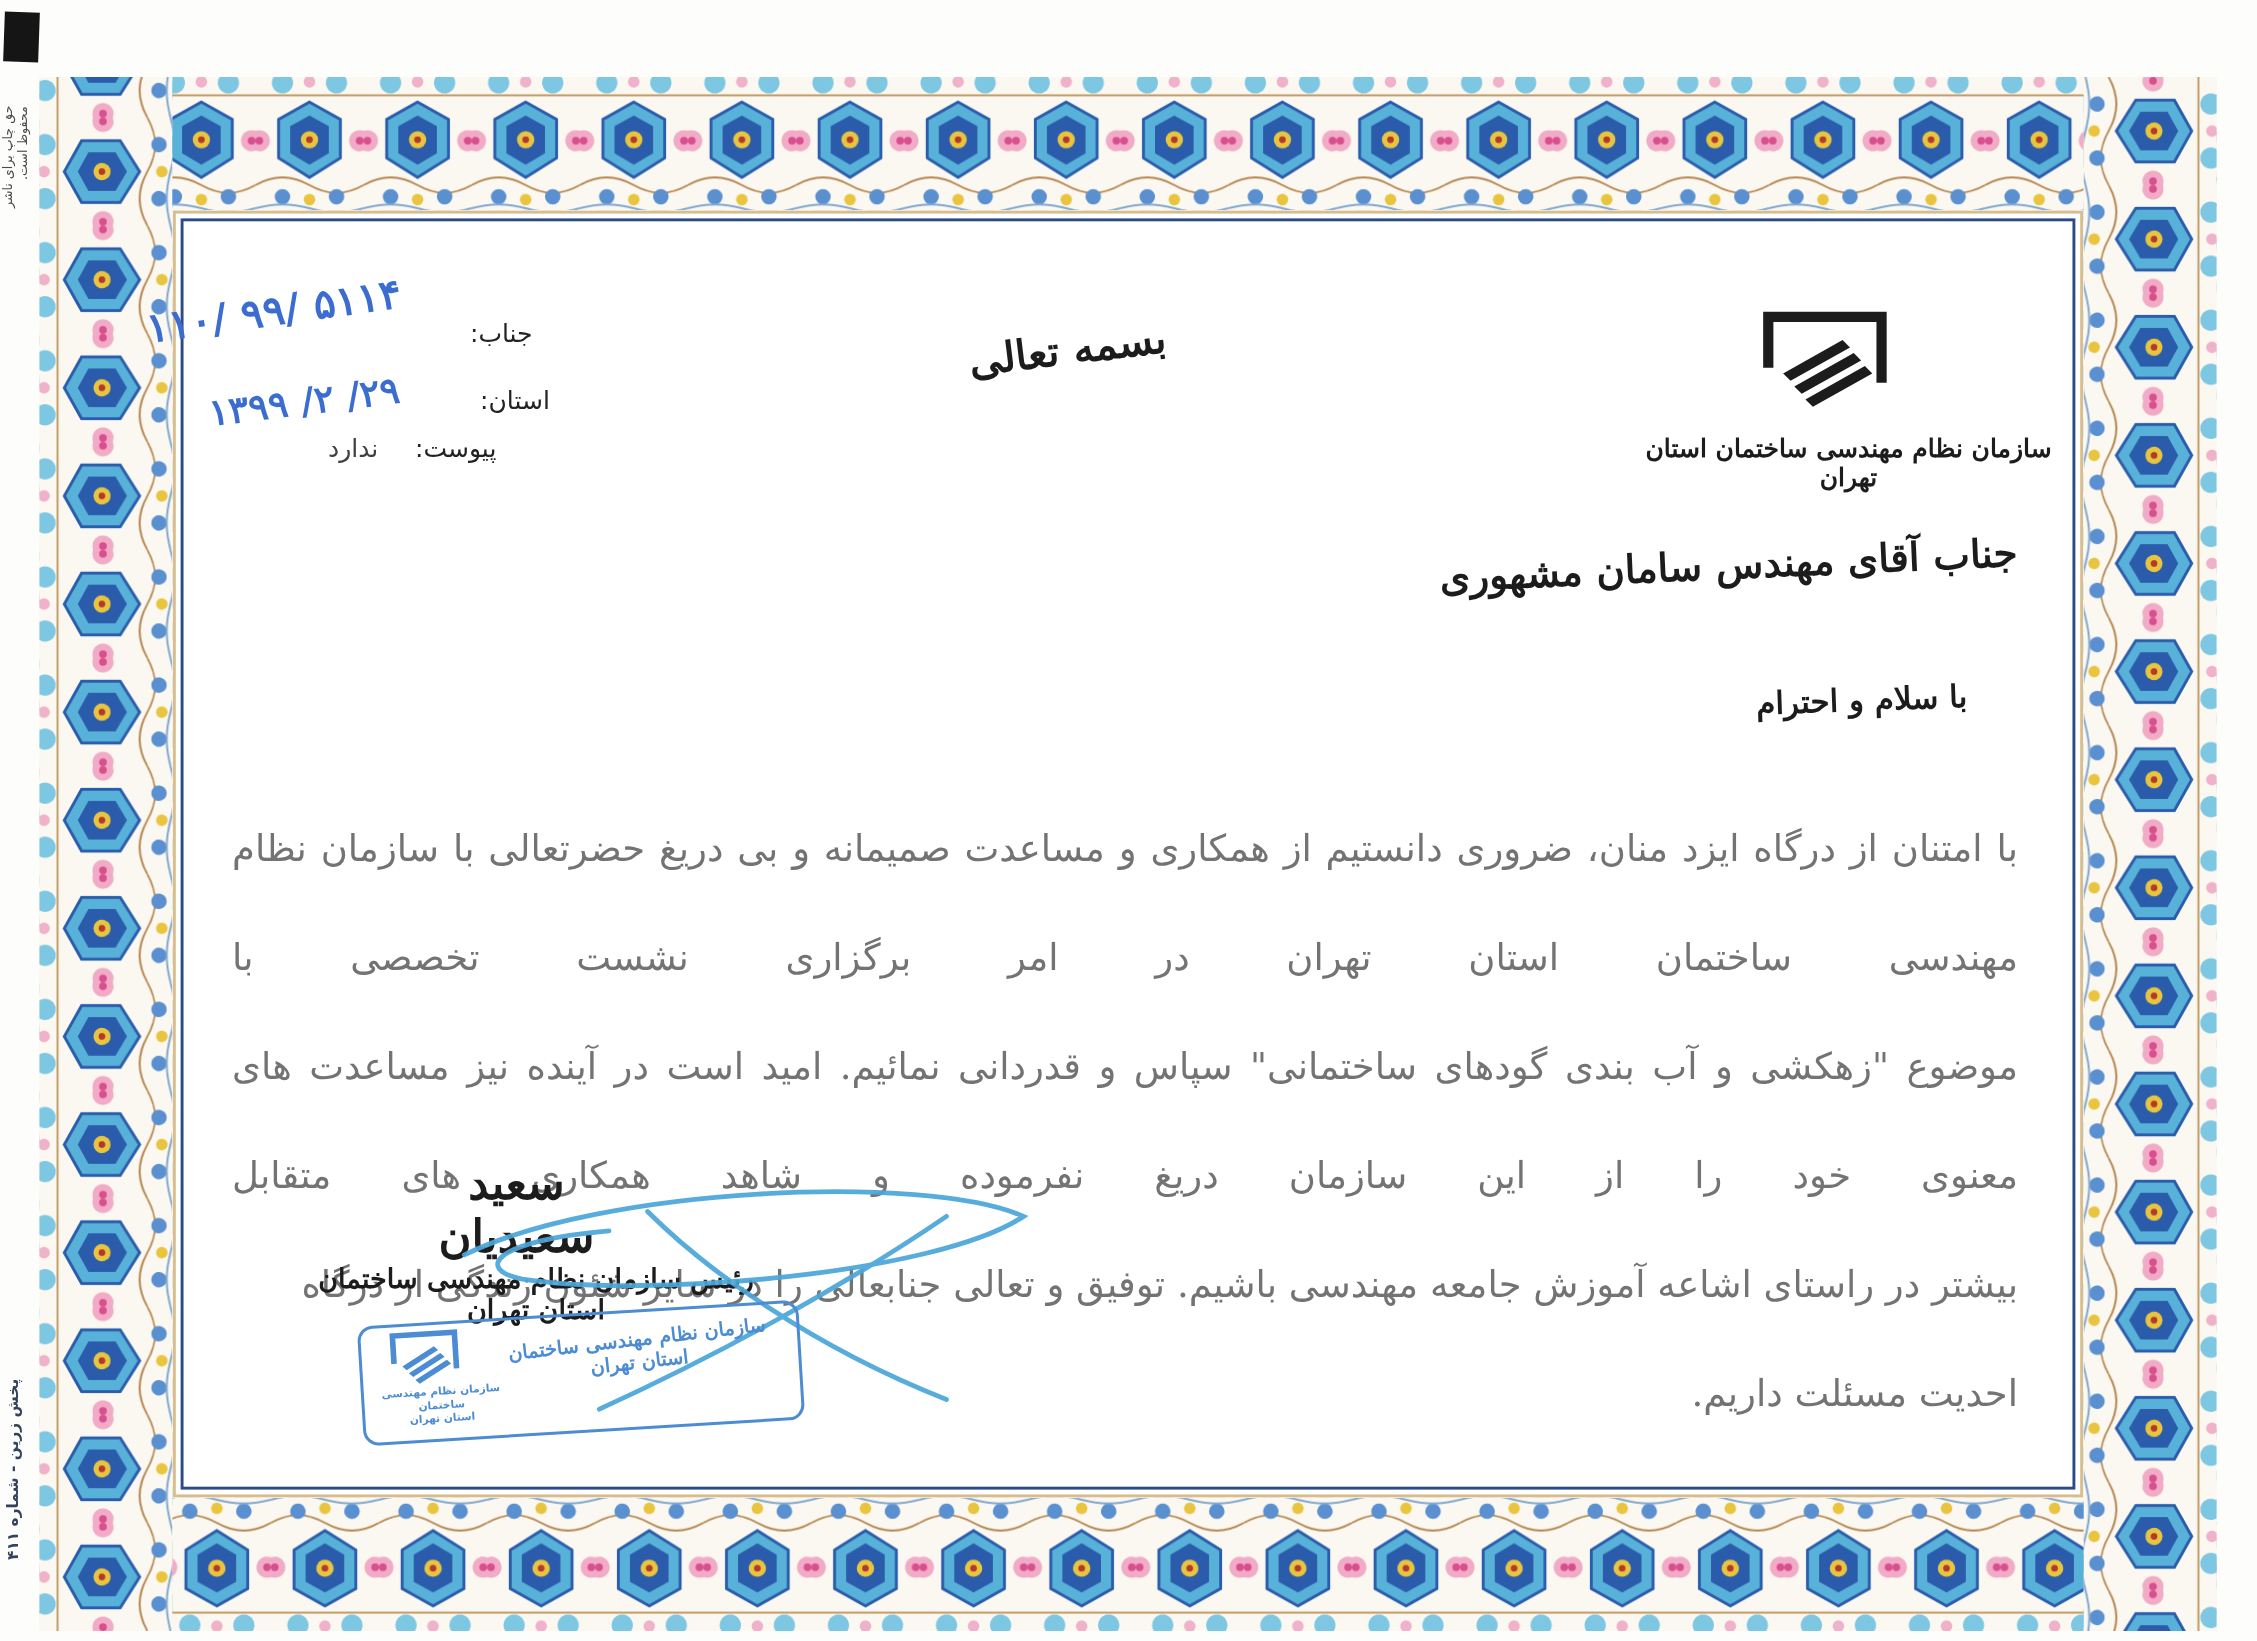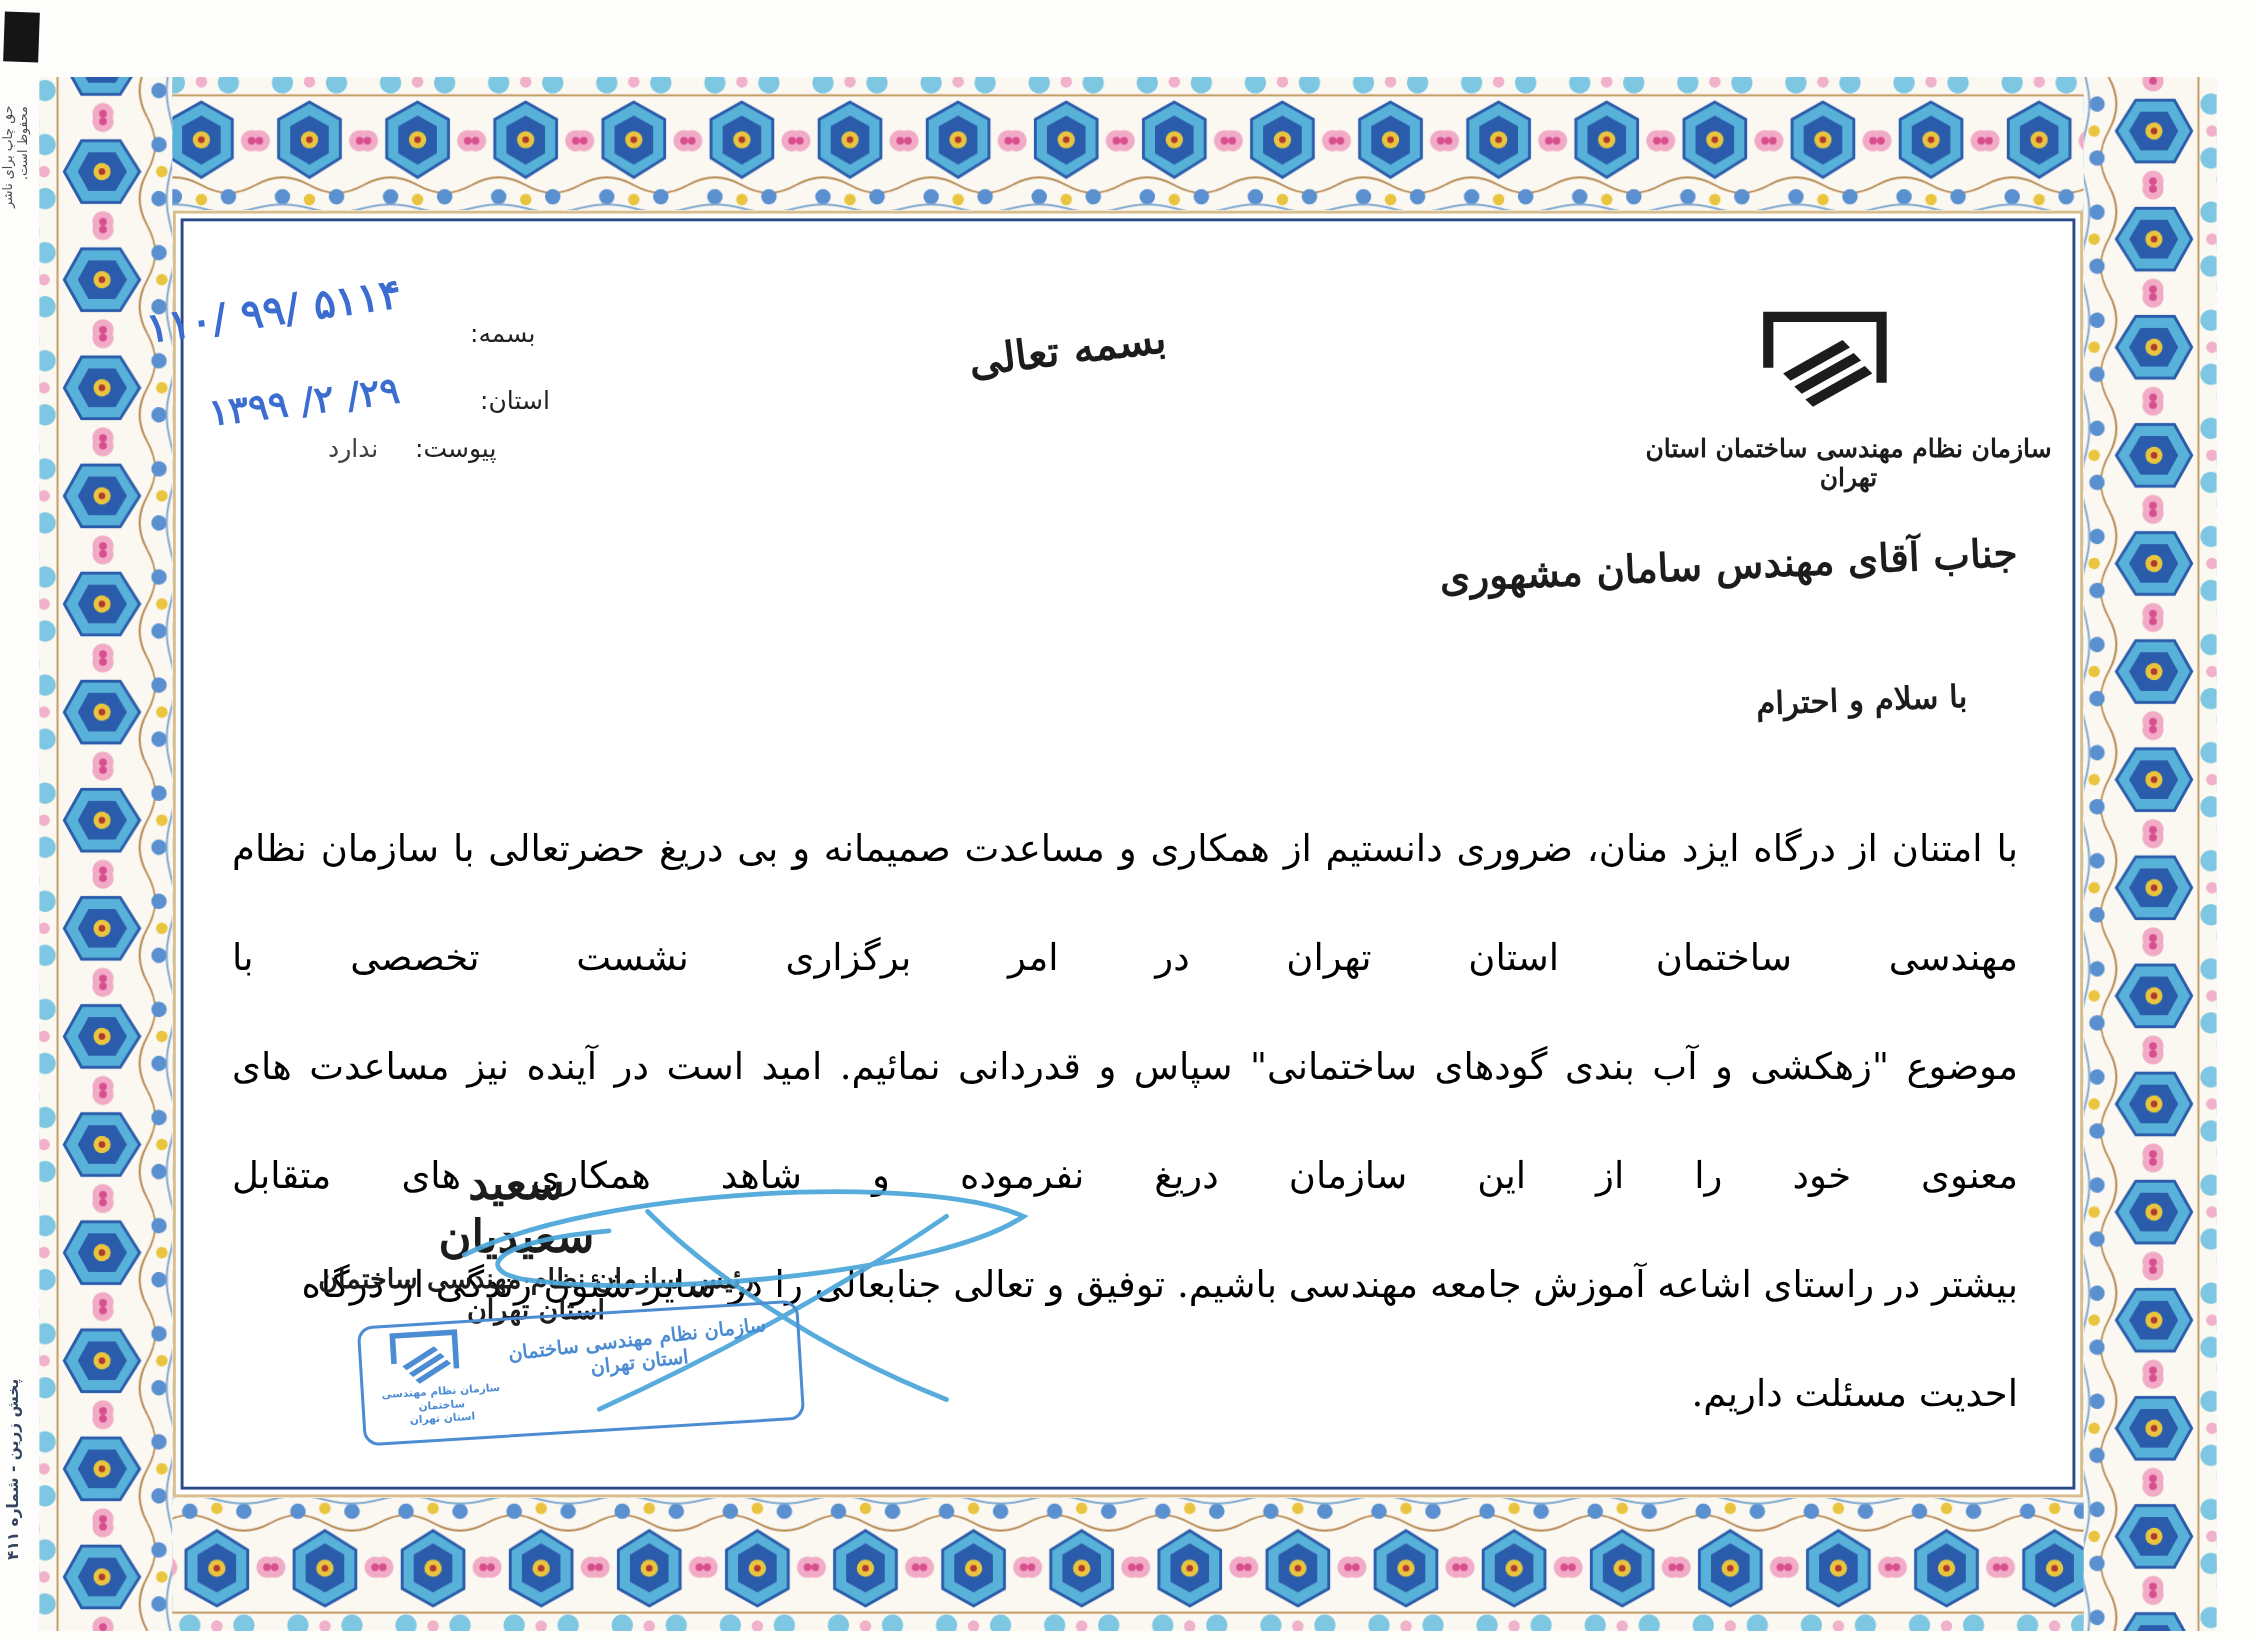--- a/index.html
+++ b/index.html
@@ -16,21 +16,21 @@
   .besmele{left:966px;top:326px;width:203px;text-align:center;font-size:41px;font-weight:bold;
            transform:rotate(-7deg);}
   .flabel{font-size:25px;color:#222;}
   .num-val{left:145px;top:282px;width:328px;font-size:41px;transform:rotate(-8deg);}
   .date-val{left:208px;top:375px;width:261px;font-size:37px;transform:rotate(-7deg);}
   
   .addressee{right:239px;top:529px;font-size:39px;font-weight:bold;transform:rotate(-2.5deg);
              transform-origin:right center;}
   .salutation{right:290px;top:678px;font-size:31px;font-weight:bold;transform:rotate(-2deg);
               transform-origin:right center;}
-  .bodytext{left:232px;top:794px;width:1786px;font-size:37px;line-height:109px;color:#000000;}
+  .bodytext{left:232px;top:794px;width:1786px;font-size:37px;line-height:109px;color:#737373;}
   .jline{text-align:justify;text-align-last:justify;}
   .lline{text-align:right;}
   
   .sig-name{left:396px;top:1157px;width:241px;text-align:center;font-size:45px;font-weight:bold;}
   .sig-title{left:285px;top:1263px;width:502px;text-align:center;font-size:27px;font-weight:bold;}
   
   .stamp{left:360px;top:1313px;width:436px;height:114px;border:3.9px solid #4c8cd3;border-radius:15.4px;
          transform:rotate(-3.5deg);background:rgba(255,255,255,0.0);}
   .stamp-text{position:absolute;right:9.7px;top:15.4px;width:299px;color:#4c8cd3;font-size:19.3px;
               font-weight:bold;text-align:center;transform:rotate(-3deg);}
@@ -89,21 +89,21 @@
   <svg class="abs" style="left:1759px;top:304px;" width="130" height="111" viewBox="0 0 140 110" aria-hidden="true">
     <path d="M10 64 L10 9 L132 9 L132 80" fill="none" stroke="#1c1c1c" stroke-width="11"></path>
     <path d="M26 70 L90 34 L98 42 L34 78 Z" fill="#1c1c1c"></path>
     <path d="M38 84 L102 48 L110 56 L46 92 Z" fill="#1c1c1c"></path>
     <path d="M50 98 L114 62 L122 70 L58 106 Z" fill="#1c1c1c"></path>
   </svg>
   <div class="abs org-name callig">سازمان نظام مهندسی ساختمان استان تهران</div>
 
   <div class="abs besmele callig">بسمه تعالی</div>
 
-  <div class="abs flabel print" style="left:470px;top:319px;">بسمه:</div>
+  <div class="abs flabel print" style="left:470px;top:319px;">جناب:</div>
   <div class="abs hand num-val" dir="ltr">۱۱۰/ ۹۹/ ۵۱۱۴</div>
 
   <div class="abs flabel print" style="left:480px;top:386px;">استان:</div>
   <div class="abs hand date-val" dir="ltr">۱۳۹۹ /۲ /۲۹</div>
 
   <div class="abs flabel print" style="left:415px;top:434px;">پیوست:</div>
   <div class="abs flabel print" style="left:328px;top:434px;color:#404040;">ندارد</div>
 
   <div class="abs addressee callig">جناب آقای مهندس سامان مشهوری</div>
   <div class="abs salutation callig">با سلام و احترام</div>

